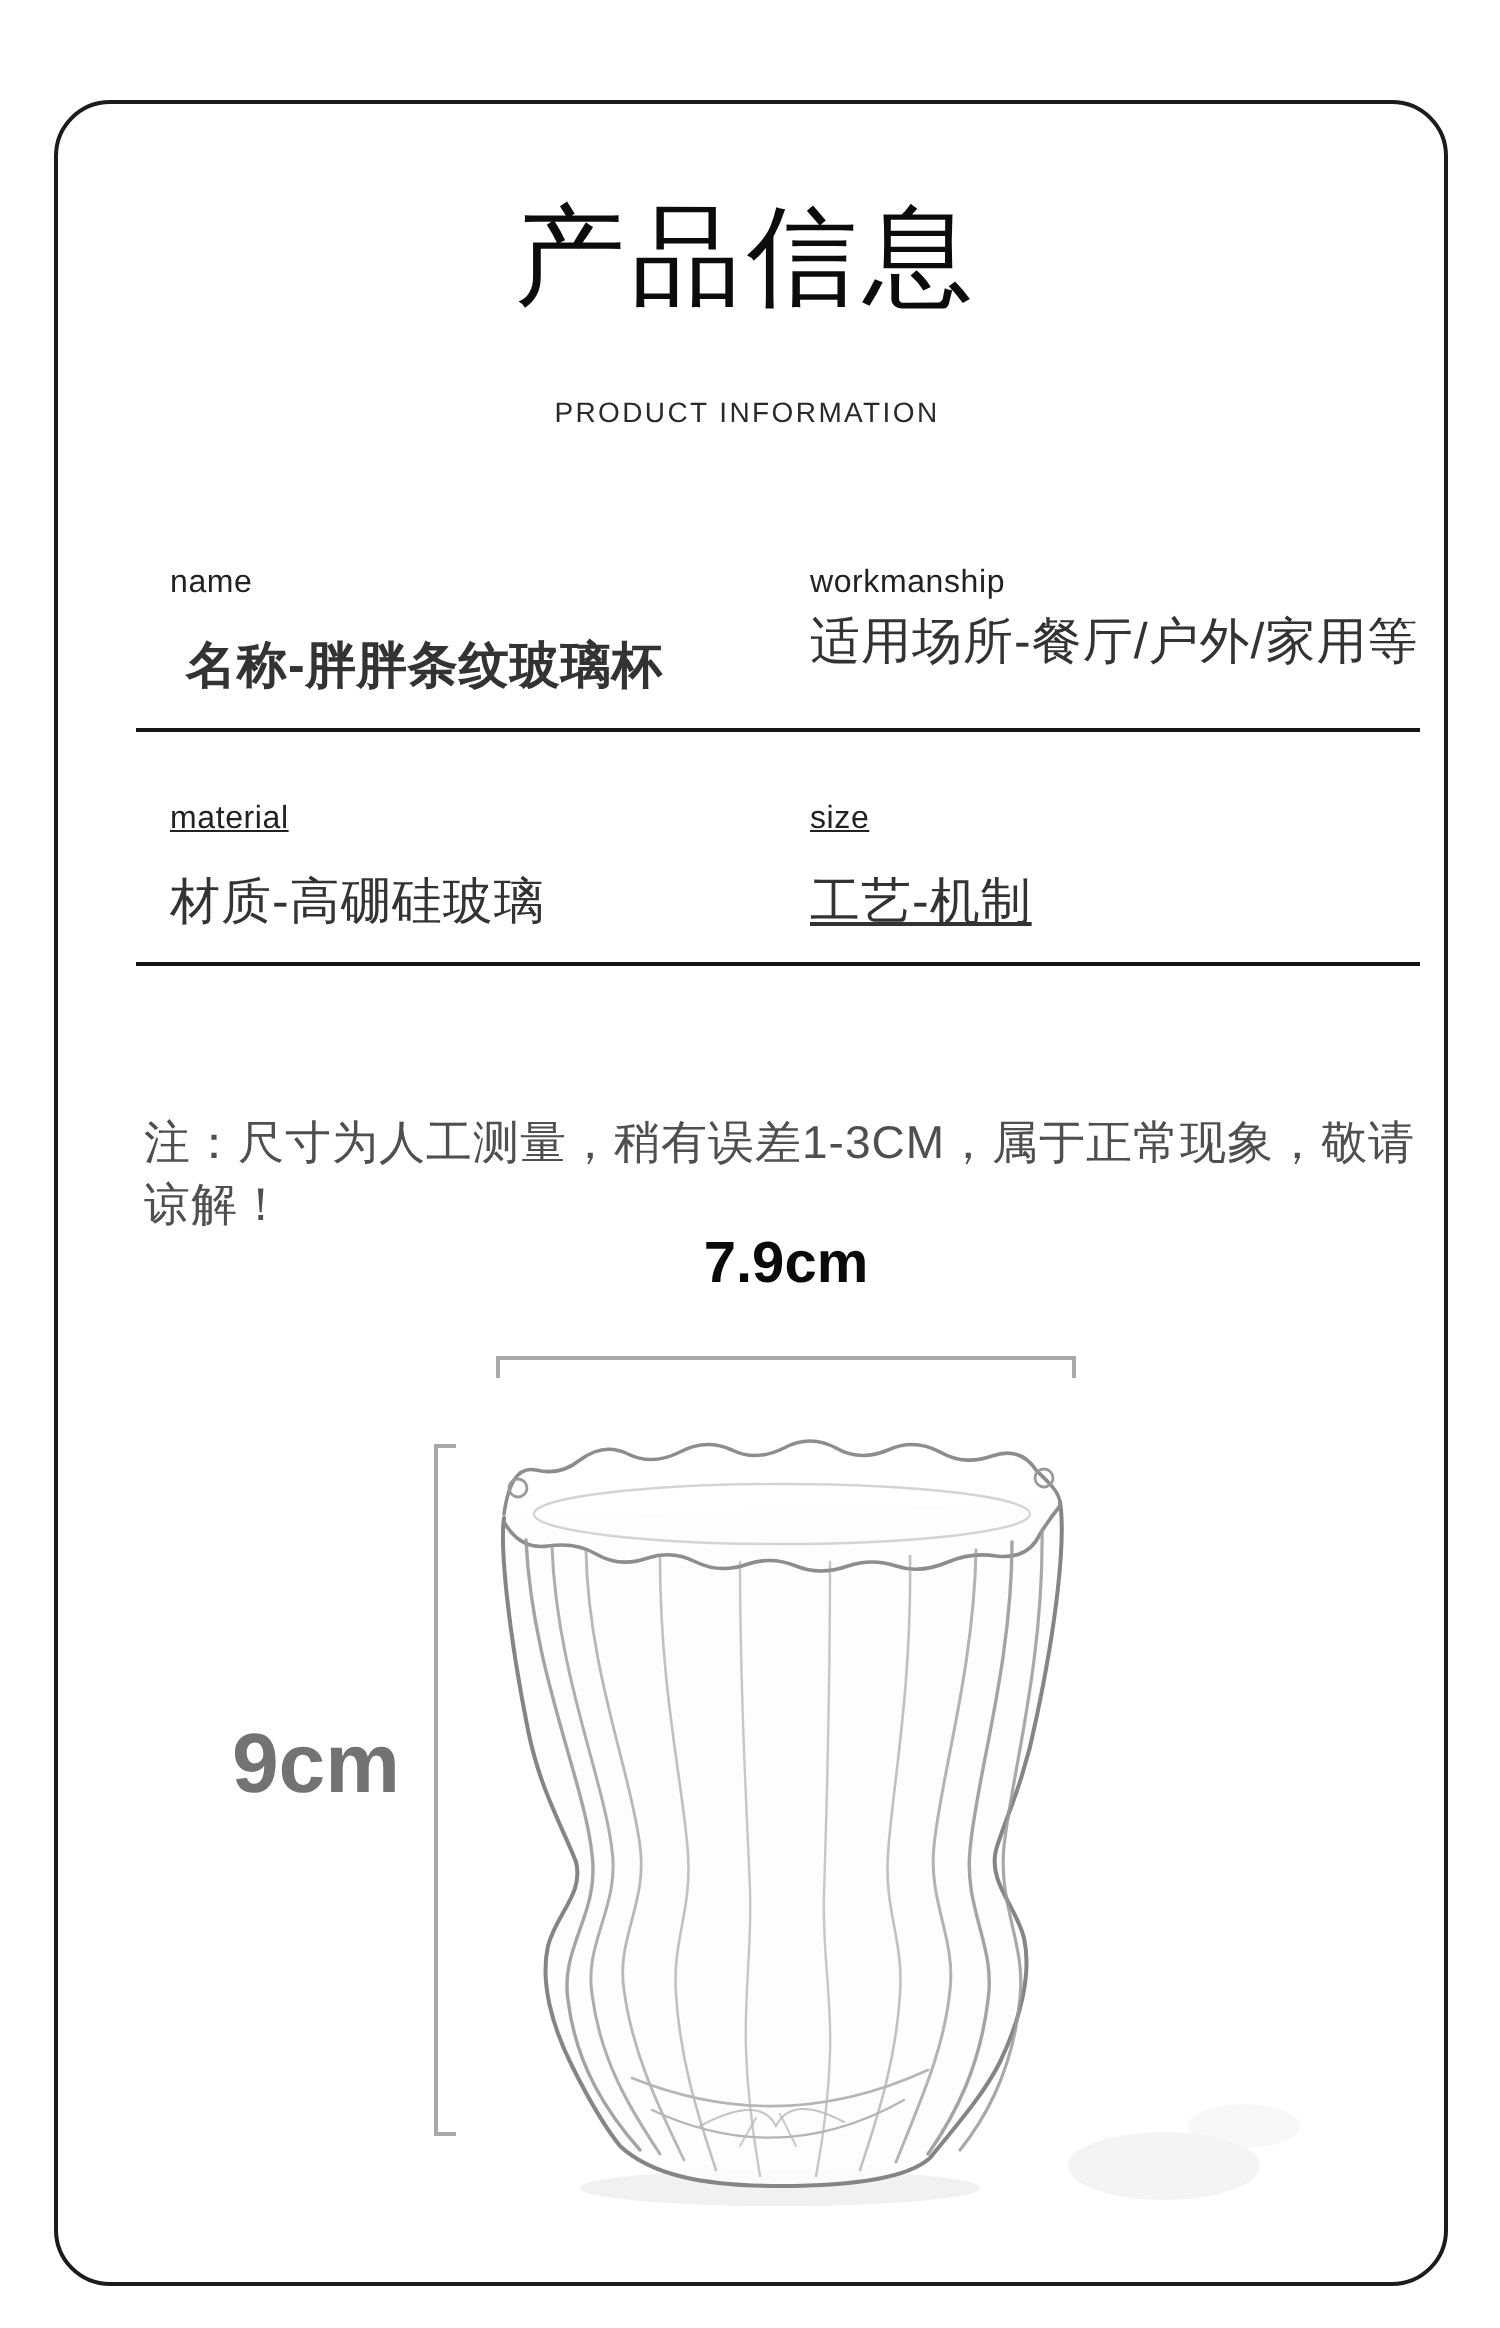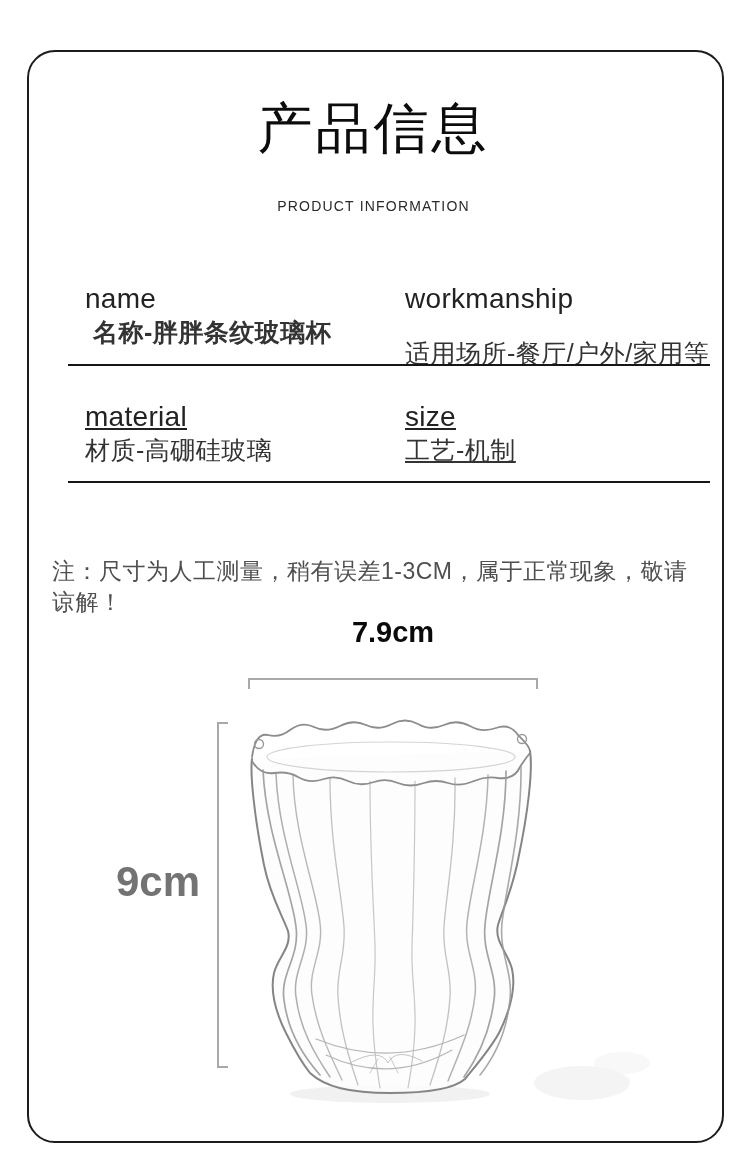--- a/index.html
+++ b/index.html
@@ -15,25 +15,25 @@
   }
   .title{
     left:27px;top:92px;width:693px;text-align:center;
     font-family:Liberation Sans, sans-serif;
     font-size:55px;font-weight:400;letter-spacing:3px;color:#0c0c0c;
   }
   .subtitle{
     left:27px;top:178px;width:693px;text-align:center;
     font-size:14px;font-weight:500;letter-spacing:1.2px;color:#2a2a2a;margin-top:20px;
   }
-  .spec-label{font-size:28px;color:#222;letter-spacing:0.3px;}
+  .spec-label{font-size:16px;color:#222;letter-spacing:0.3px;}
   .spec-value{font-size:25px;color:#333;letter-spacing:0.5px;}
   .divider{left:68px;width:642px;height:2px;background:#161616;}
   .note{
-    left:52px;top:556px;width:650px;
+    left:72px;top:556px;width:650px;
     font-size:23px;font-weight:500;color:#4f4f4f;letter-spacing:0.5px;
   }
   .dim-w{
     left:248px;top:616px;width:290px;text-align:center;
     font-size:29px;font-weight:600;color:#0a0a0a;
   }
   .dim-h{
     left:104px;top:858px;width:96px;text-align:right;
     font-size:42px;font-weight:600;color:#737373;
   }
@@ -52,21 +52,21 @@
 
 <div class="abs card"></div>
 
 <div class="abs title">产品信息</div>
 <div class="abs subtitle">PRODUCT INFORMATION</div>
 
 <div>
   <div class="abs spec-label" style="left:85px;top:283px;">name</div>
   <div class="abs spec-value" style="left:93px;top:316px;font-weight:bold;">名称-胖胖条纹玻璃杯</div>
   <div class="abs spec-label" style="left:405px;top:283px;">workmanship</div>
-  <div class="abs spec-value" style="left:405px;top:304px;margin-top:33px;">适用场所-餐厅/户外/家用等</div>
+  <div class="abs spec-value" style="left:405px;top:304px;">适用场所-餐厅/户外/家用等</div>
 
   <div class="abs divider" style="top:364px;"></div>
 
   <div class="abs spec-label" style="left:85px;top:401px;text-decoration:underline;">material</div>
   <div class="abs spec-value" style="left:85px;top:434px;">材质-高硼硅玻璃</div>
   <div class="abs spec-label" style="left:405px;top:401px;text-decoration:underline;">size</div>
   <div class="abs spec-value" style="left:405px;top:434px;text-decoration:underline;">工艺-机制</div>
 
   <div class="abs divider" style="top:481px;"></div>
 </div>

